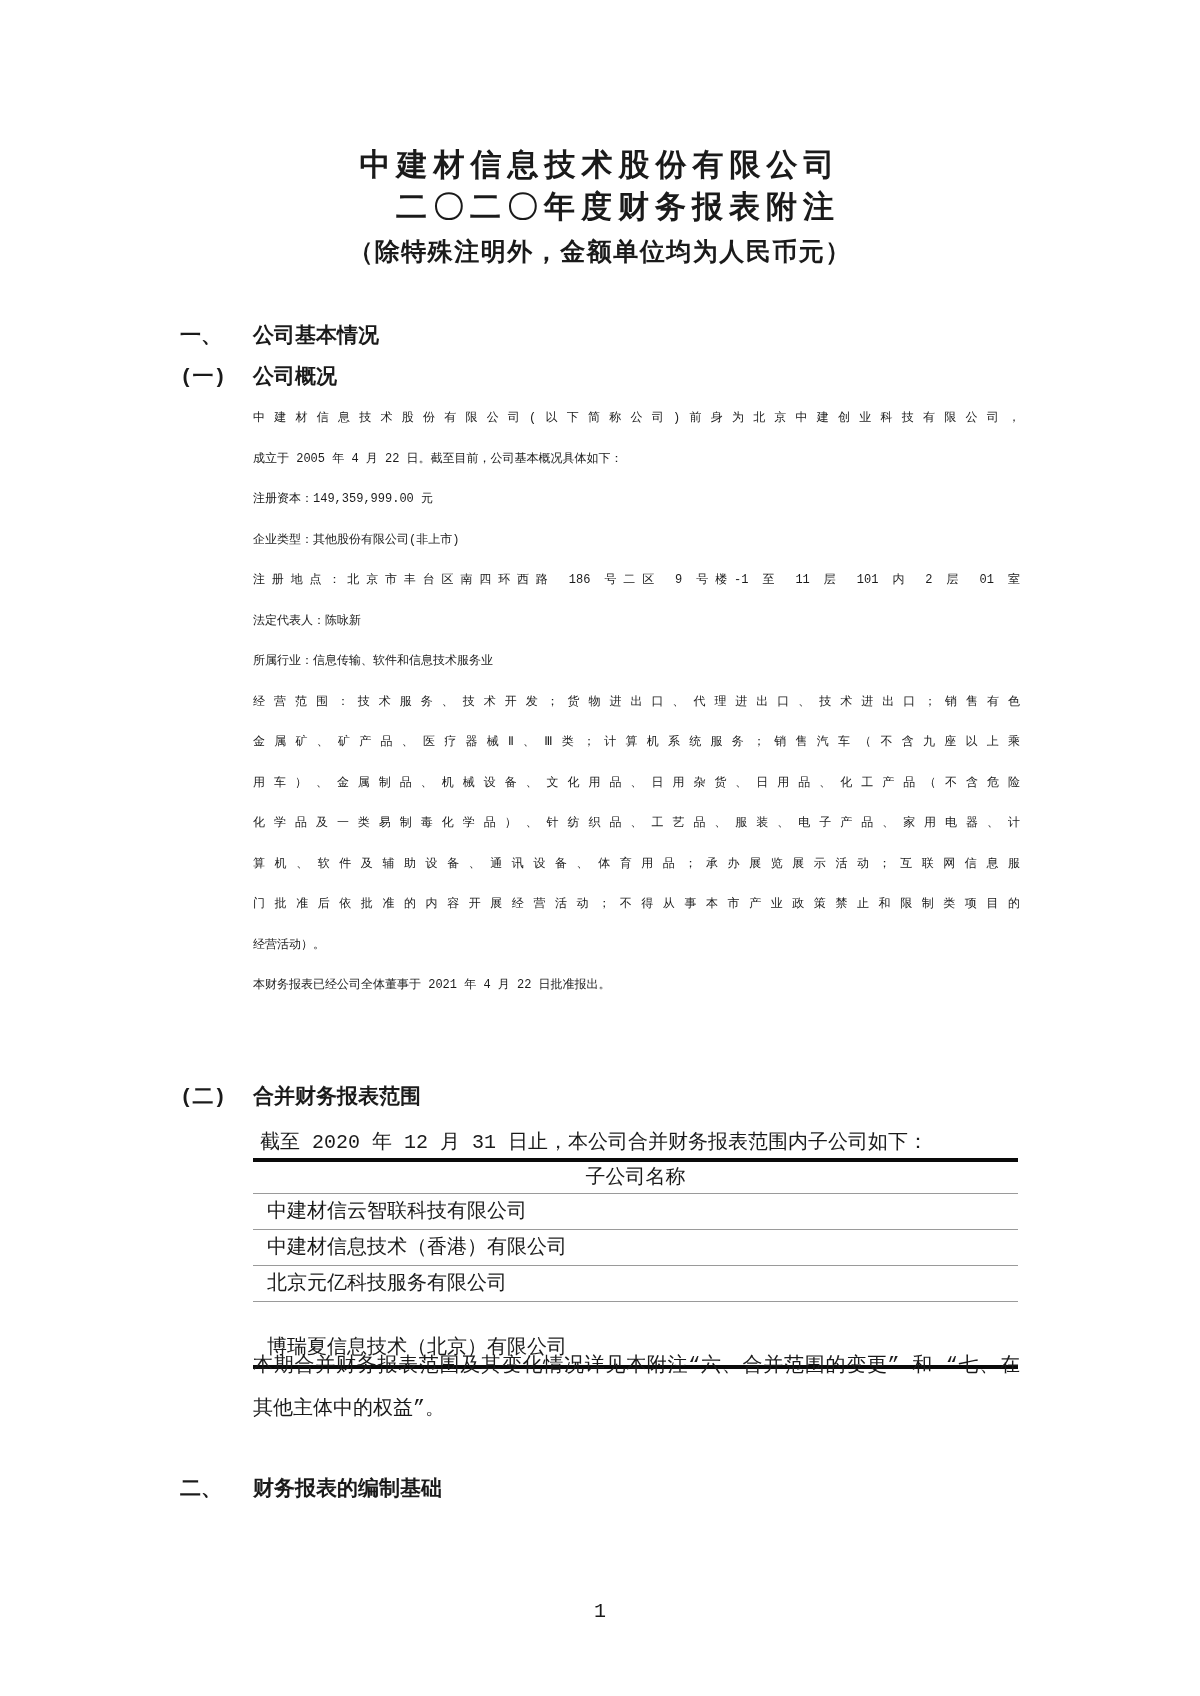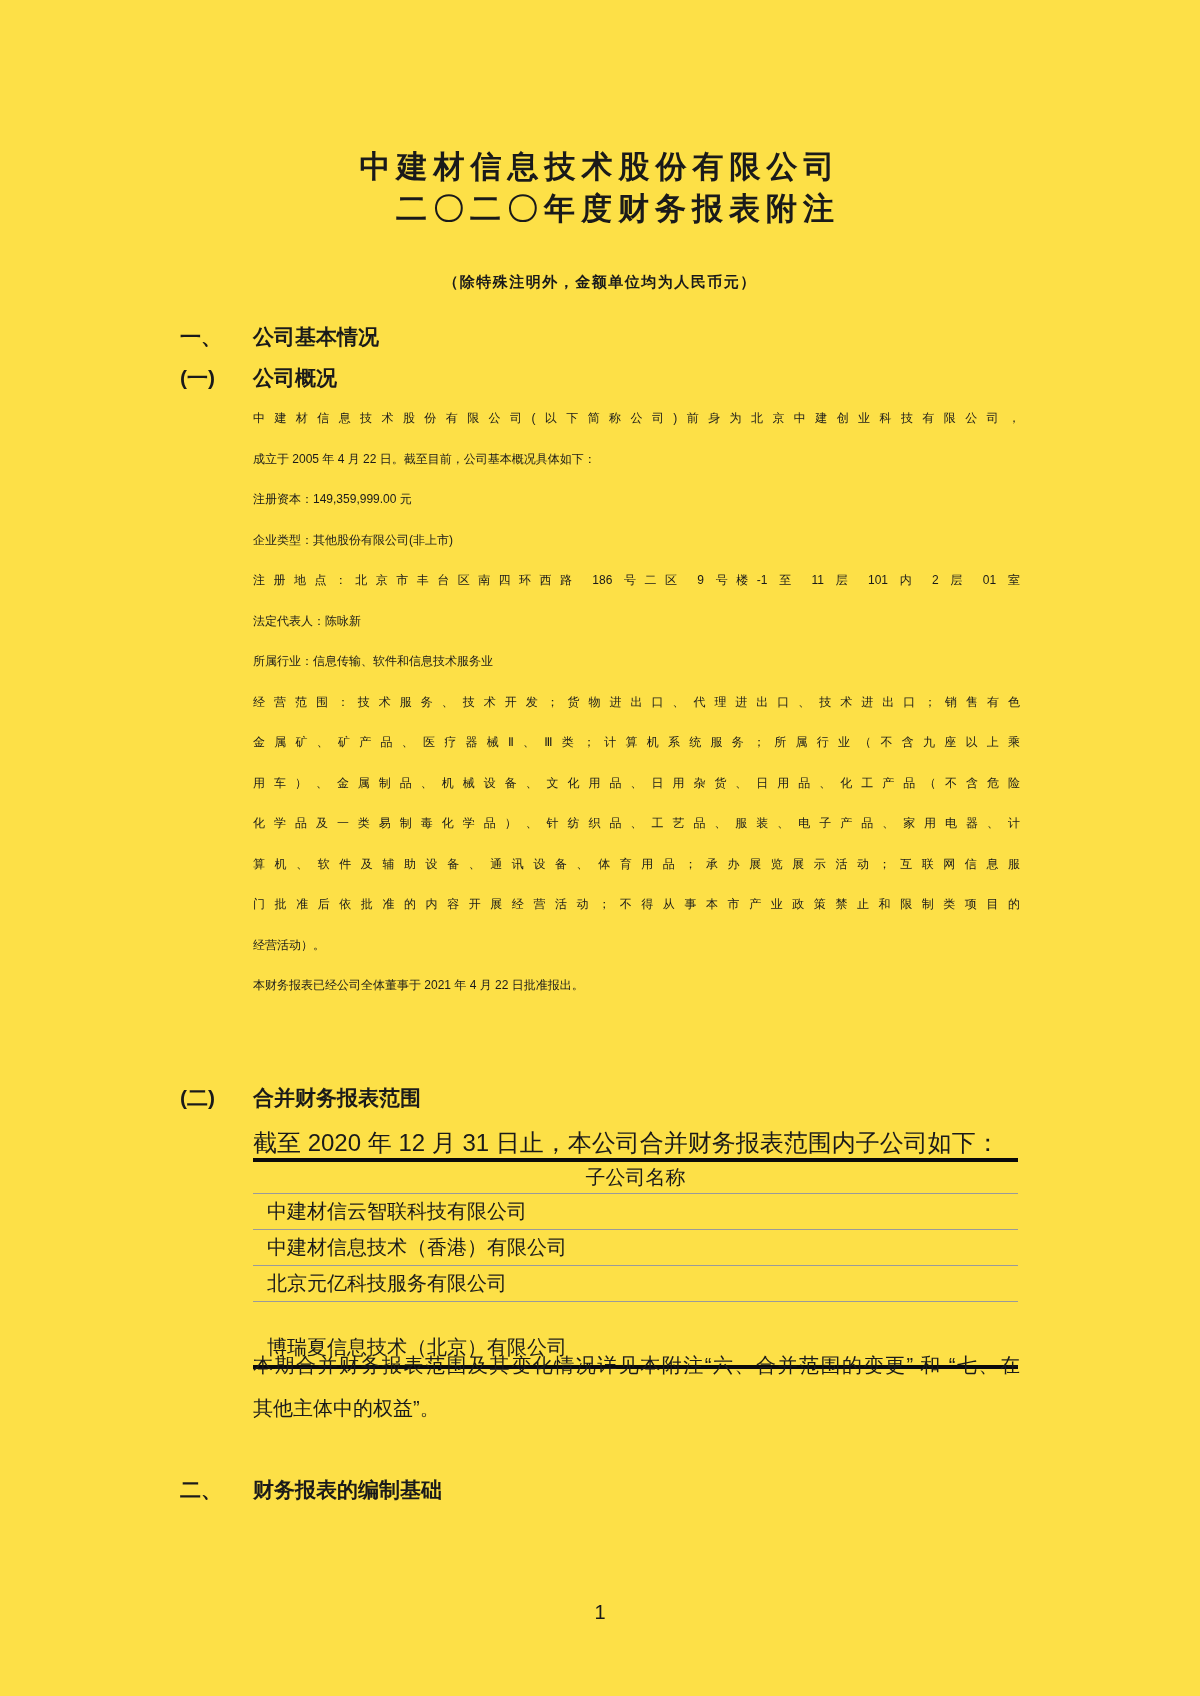--- a/index.html
+++ b/index.html
@@ -1,53 +1,52 @@
 <!DOCTYPE html>
 <html><head>
 <meta charset="utf-8">
 <style>
   html,body{margin:0;padding:0;background:#e8e8e8;}
   .page{
     position:relative;
     width:1200px;height:1696px;
     margin:0 auto;
-    background:#fde047;
-    font-family:Liberation Sans, sans-serif;
+    background:#ffffff;
+    font-family:Liberation Mono, monospace;
     color:#1a1a1a;
     overflow:hidden;
   }
   .abs{position:absolute;}
   .title-line{
     left:0;width:1200px;text-align:center;
     font-size:31px;font-weight:bold;letter-spacing:6px;line-height:40px;
     white-space:nowrap;
   }
   .doc-note{
     left:0;width:1200px;text-align:center;
-    font-size:15px;font-weight:bold;letter-spacing:1.5px;line-height:40px;
+    font-size:25px;font-weight:bold;letter-spacing:1.5px;line-height:40px;
     white-space:nowrap;
-    margin-top:28px;
   }
   .heading{
     left:180px;width:840px;
     font-size:21px;font-weight:bold;line-height:40px;white-space:nowrap;
   }
   .heading .num{display:inline-block;width:73px;}
   .bodyblock{
     left:253px;width:767px;
     font-size:12px;line-height:40.5px;
   }
   .bodyblock .ln{text-align:left;white-space:nowrap;}
   .bodyblock .ln.j{
     text-align:justify;text-align-last:justify;white-space:normal;
     text-justify:inter-ideograph;
   }
   .introline{
-    left:253px;width:767px;
-    font-size:24px;line-height:40px;white-space:nowrap;
+    left:260px;width:767px;
+    font-size:20px;line-height:40px;white-space:nowrap;
   }
   .subtable{
     left:253px;width:765px;
     border-top:4px solid #0a0a0a;
     border-bottom:4px solid #0a0a0a;
     font-size:20px;
   }
   .subtable .thead{
     height:31px;line-height:31px;text-align:center;
     border-bottom:1px solid #9a9a9a;
@@ -94,21 +93,21 @@
 
   <div class="abs bodyblock" style="top:398px;">
     <div class="ln j">中建材信息技术股份有限公司(以下简称公司)前身为北京中建创业科技有限公司，</div>
     <div class="ln">成立于 2005 年 4 月 22 日。截至目前，公司基本概况具体如下：</div>
     <div class="ln">注册资本：149,359,999.00 元</div>
     <div class="ln">企业类型：其他股份有限公司(非上市)</div>
     <div class="ln j">注册地点：北京市丰台区南四环西路 186 号二区 9 号楼-1 至 11 层 101 内 2 层 01 室</div>
     <div class="ln">法定代表人：陈咏新</div>
     <div class="ln">所属行业：信息传输、软件和信息技术服务业</div>
     <div class="ln j">经营范围：技术服务、技术开发；货物进出口、代理进出口、技术进出口；销售有色</div>
-    <div class="ln j">金属矿、矿产品、医疗器械Ⅱ、Ⅲ类；计算机系统服务；所属行业（不含九座以上乘</div>
+    <div class="ln j">金属矿、矿产品、医疗器械Ⅱ、Ⅲ类；计算机系统服务；销售汽车（不含九座以上乘</div>
     <div class="ln j">用车）、金属制品、机械设备、文化用品、日用杂货、日用品、化工产品（不含危险</div>
     <div class="ln j">化学品及一类易制毒化学品）、针纺织品、工艺品、服装、电子产品、家用电器、计</div>
     <div class="ln j">算机、软件及辅助设备、通讯设备、体育用品；承办展览展示活动；互联网信息服</div>
     <div class="ln j">门批准后依批准的内容开展经营活动；不得从事本市产业政策禁止和限制类项目的</div>
     <div class="ln">经营活动）。</div>
     <div class="ln">本财务报表已经公司全体董事于 2021 年 4 月 22 日批准报出。</div>
   </div>
 
   <div class="abs heading" style="top:1078px;">
     <span class="num">(二)</span><span>合并财务报表范围</span>

